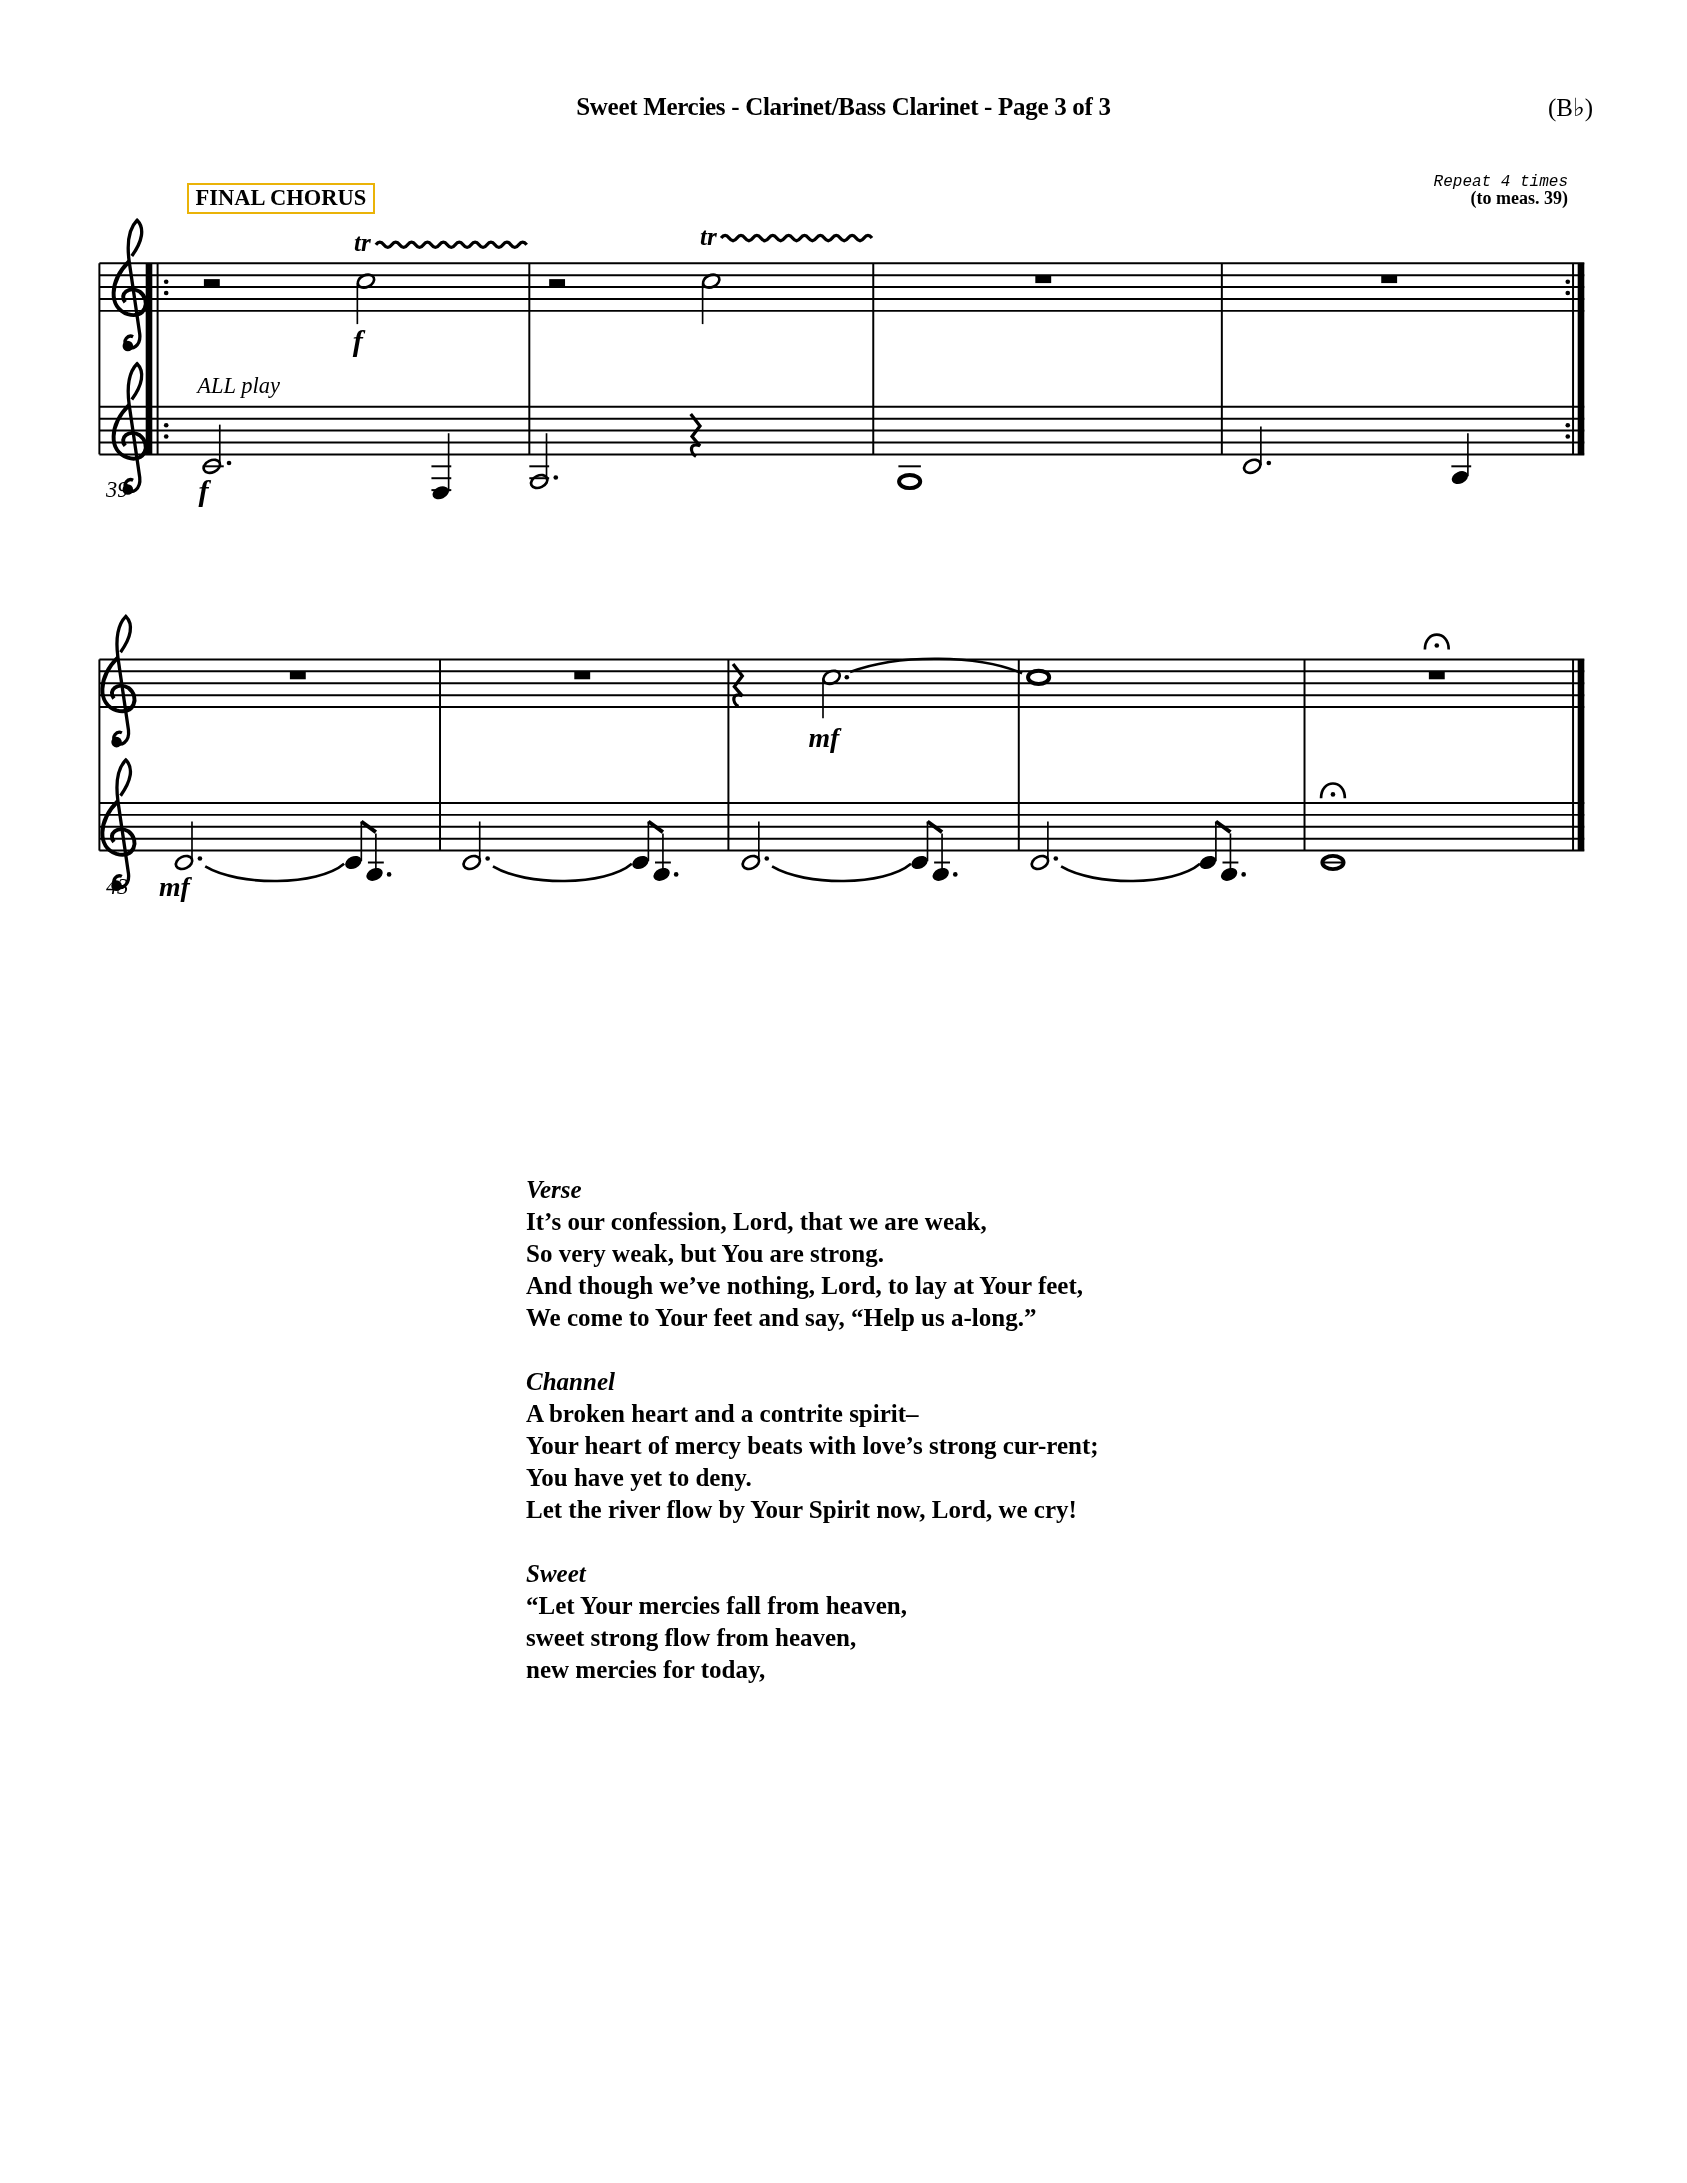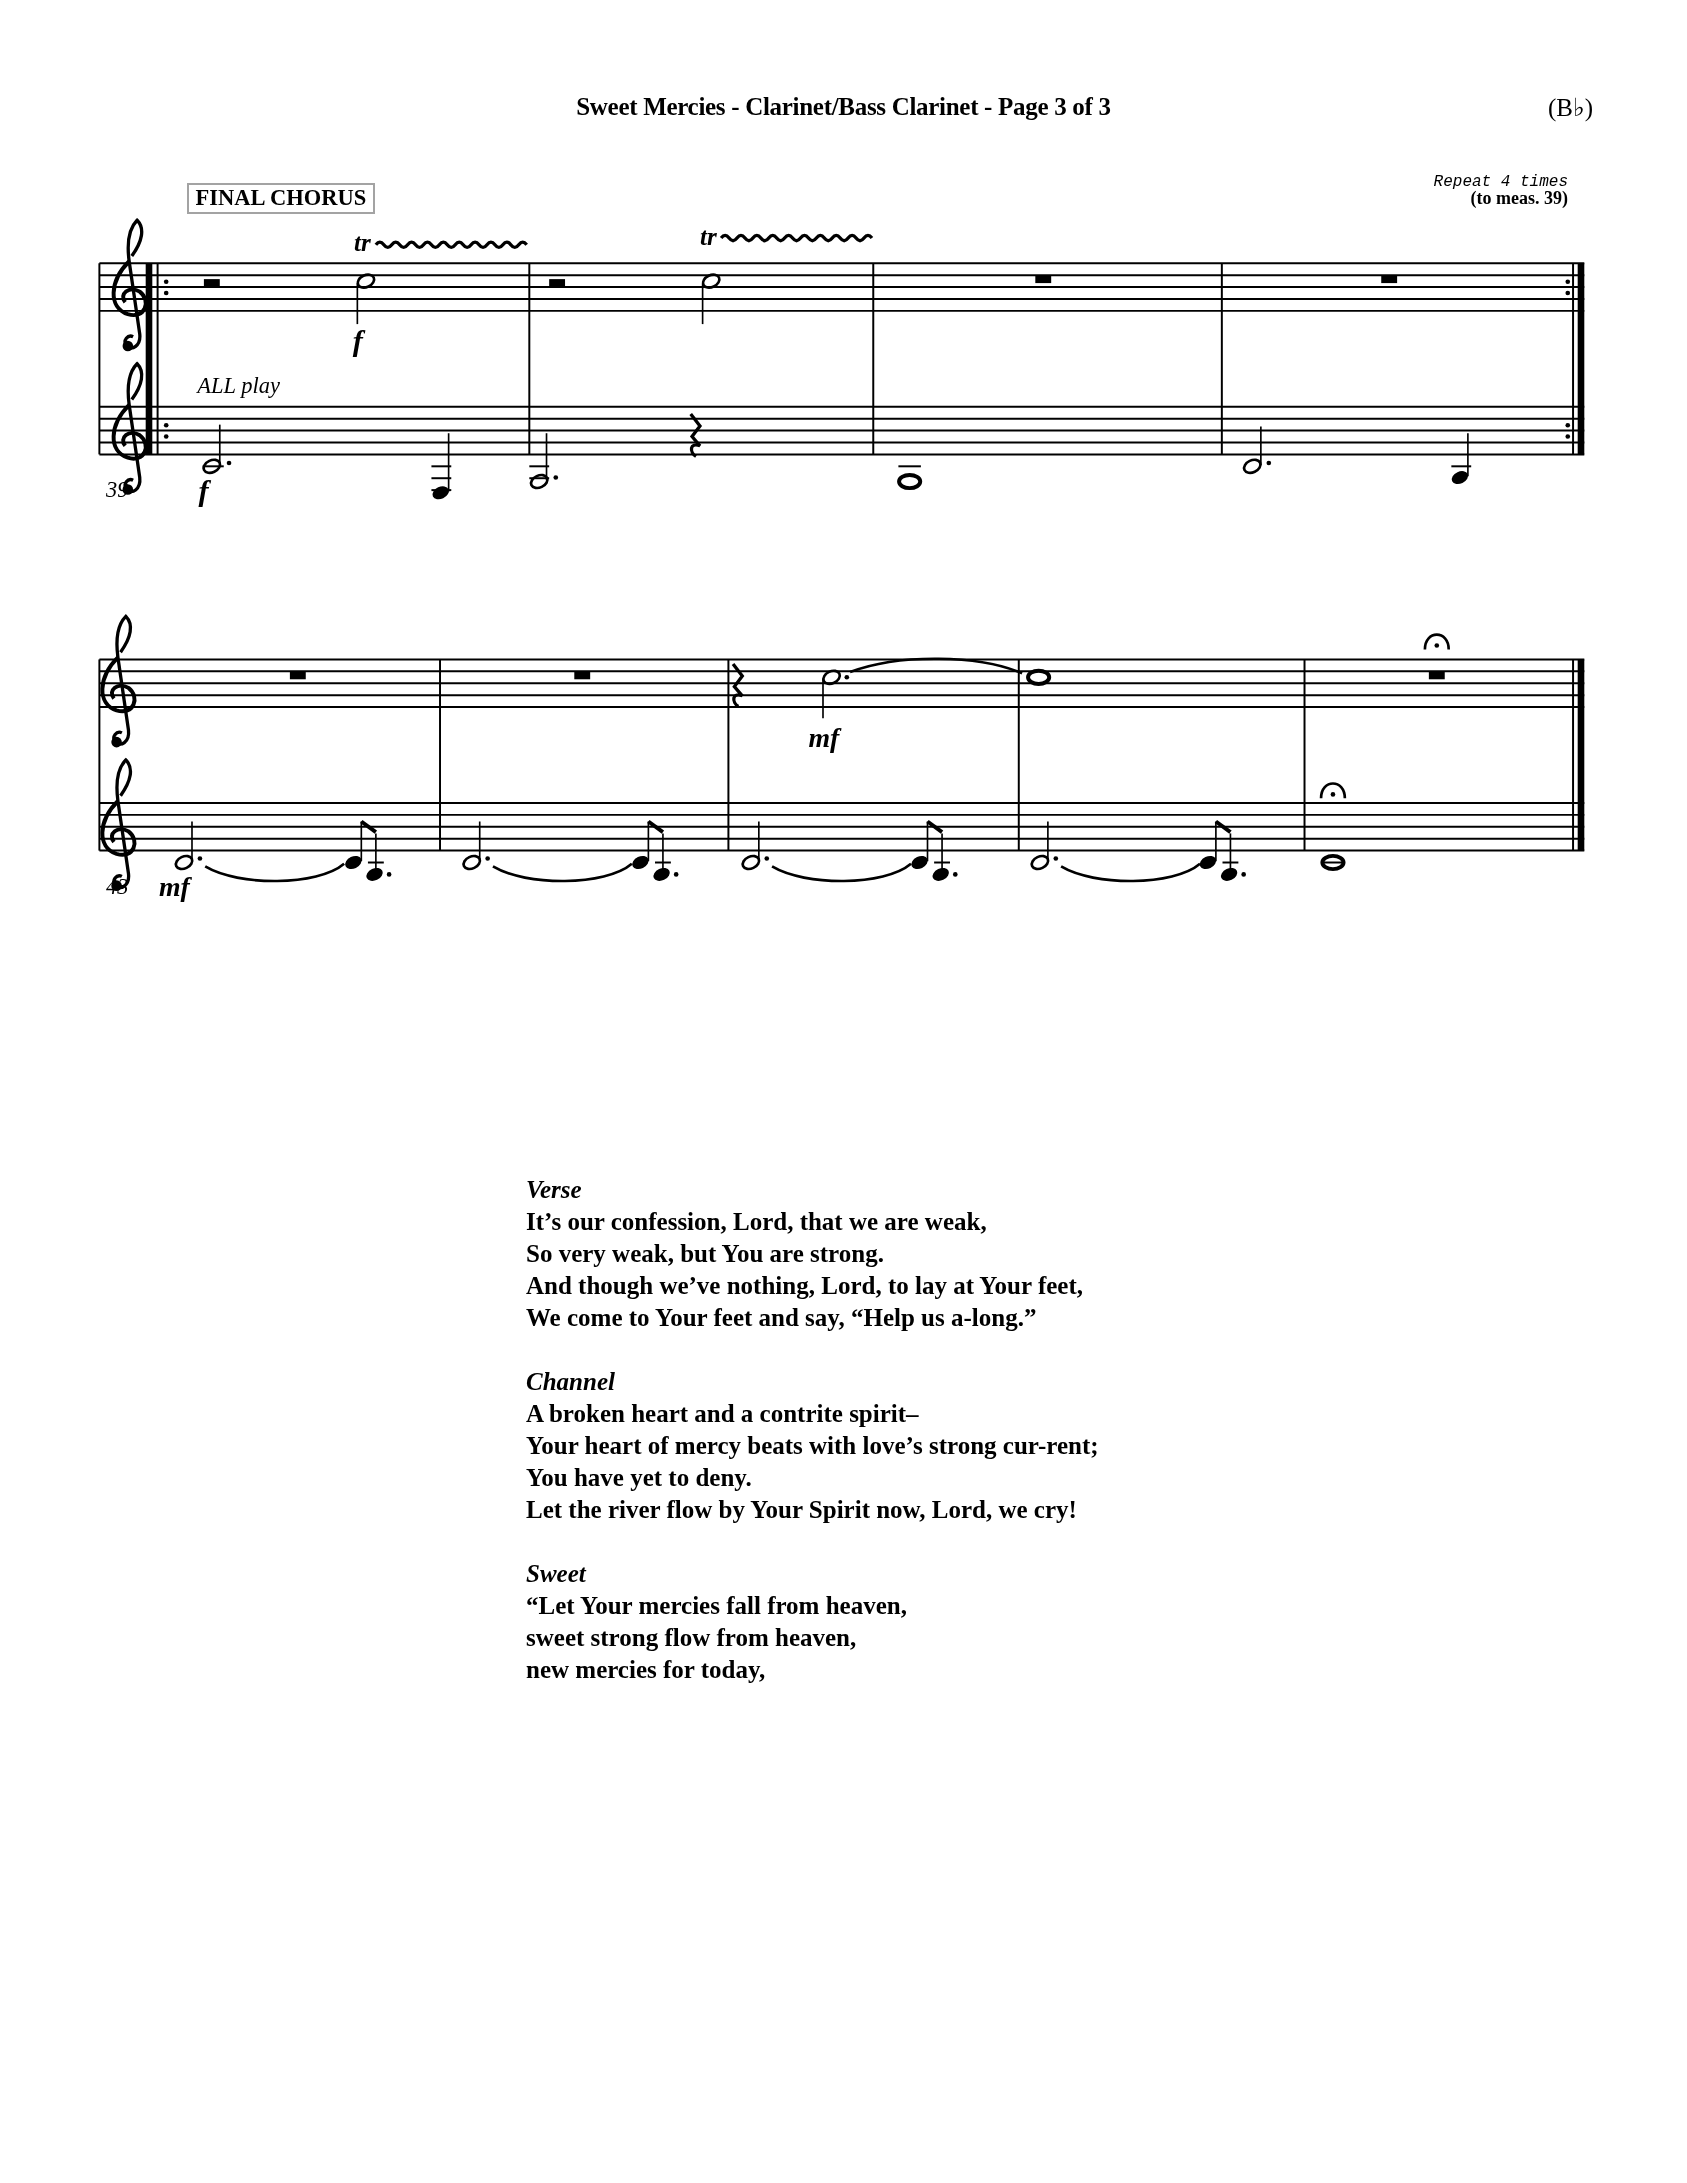--- a/index.html
+++ b/index.html
@@ -1,21 +1,21 @@
 <!DOCTYPE html>
 <html style="font-size:10.6px"><head>
 <meta charset="utf-8">
 <style>
   html, body { margin:0; padding:0; background:#ffffff; }
   body { width:1687px; height:2183px; position:relative; overflow:hidden;
          font-family:"Liberation Serif", "DejaVu Serif", serif; color:#000; }
   .abs { position:absolute; }
   .header-title { left:0; width:1687px; top:93px; text-align:center; font-weight:bold; font-size:25px; letter-spacing:-0.3px; }
   .header-key { left:1548px; top:93px; font-size:25px; }
-  .rehearsal { left:187px; top:183px; border:2px solid #a3a3a3; padding:1.3px 6.6px; font-weight:bold; font-size:22.5px; line-height:24px; }
+  .rehearsal { left:187px; top:183px; border:2px solid #eab308; padding:1.3px 6.6px; font-weight:bold; font-size:22.5px; line-height:24px; }
   .repeat-note { right:119px; top:173px; text-align:right; }
   .repeat-note .l1 { font-style:italic; font-size:16px;font-family:Liberation Mono, monospace; }
   .repeat-note .l2 { font-weight:bold; font-size:18px; margin-top:-2.6px; }
   .score { left:0; top:0; }
   .lyrics { left:526px; top:1174px; font-size:25px; font-weight:bold; line-height:32px; }
   .lyrics .heading { font-style:italic; font-weight:bold; }
   .lyrics .stanza { margin-bottom:32px; }
 </style>
 </head>
 <body>

